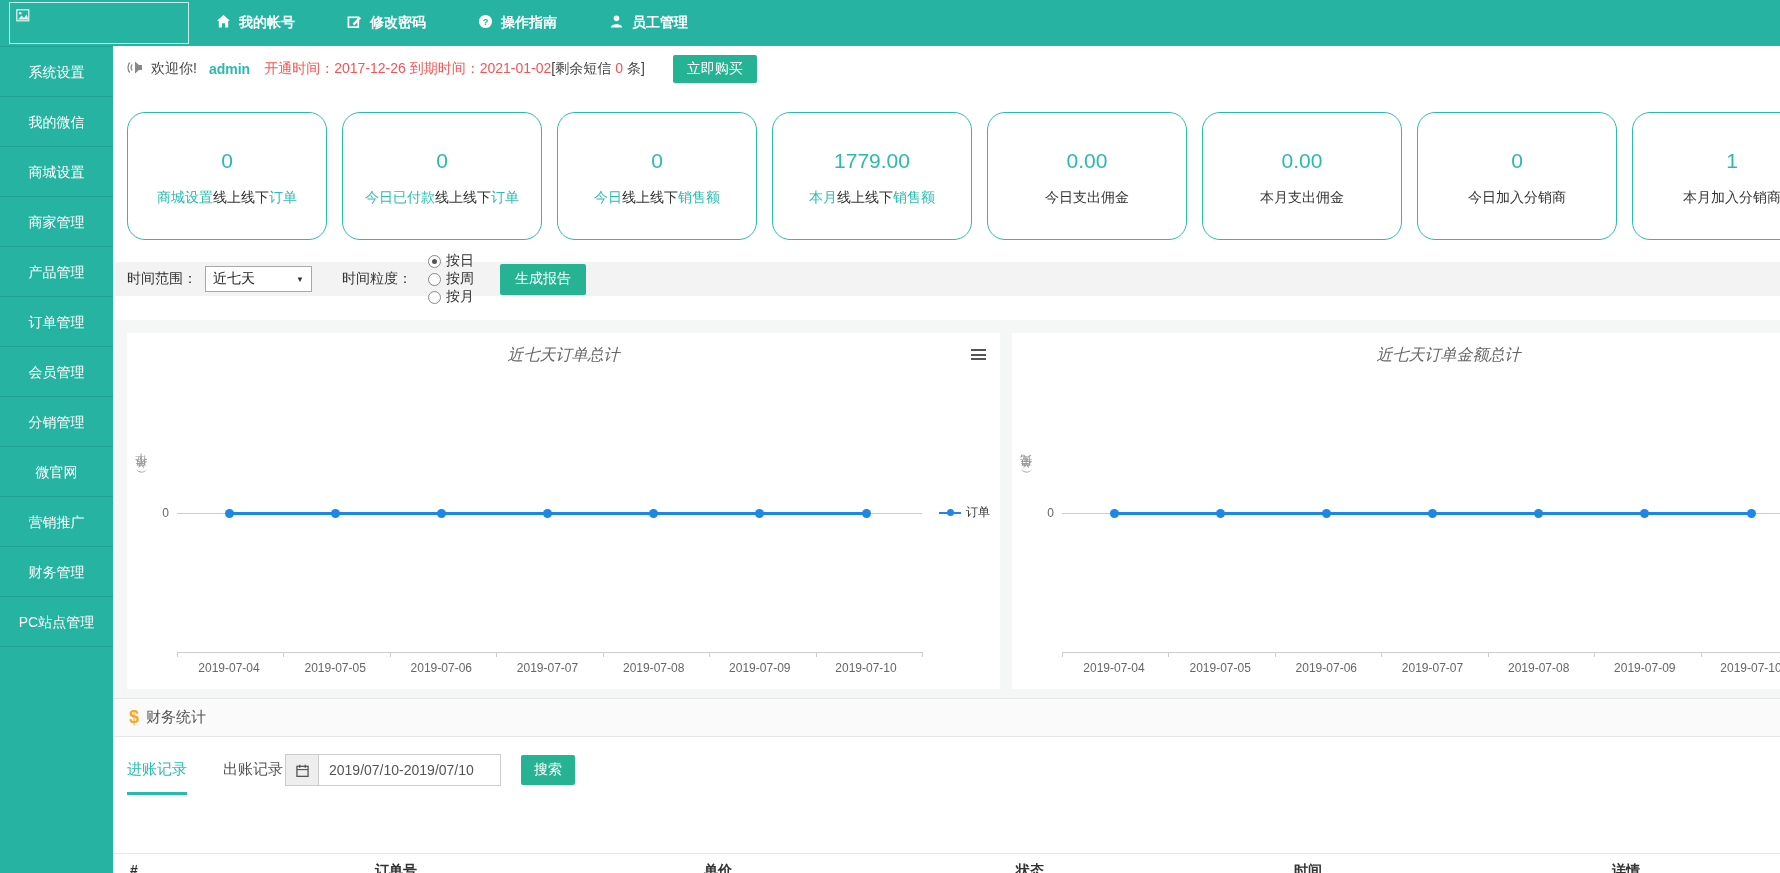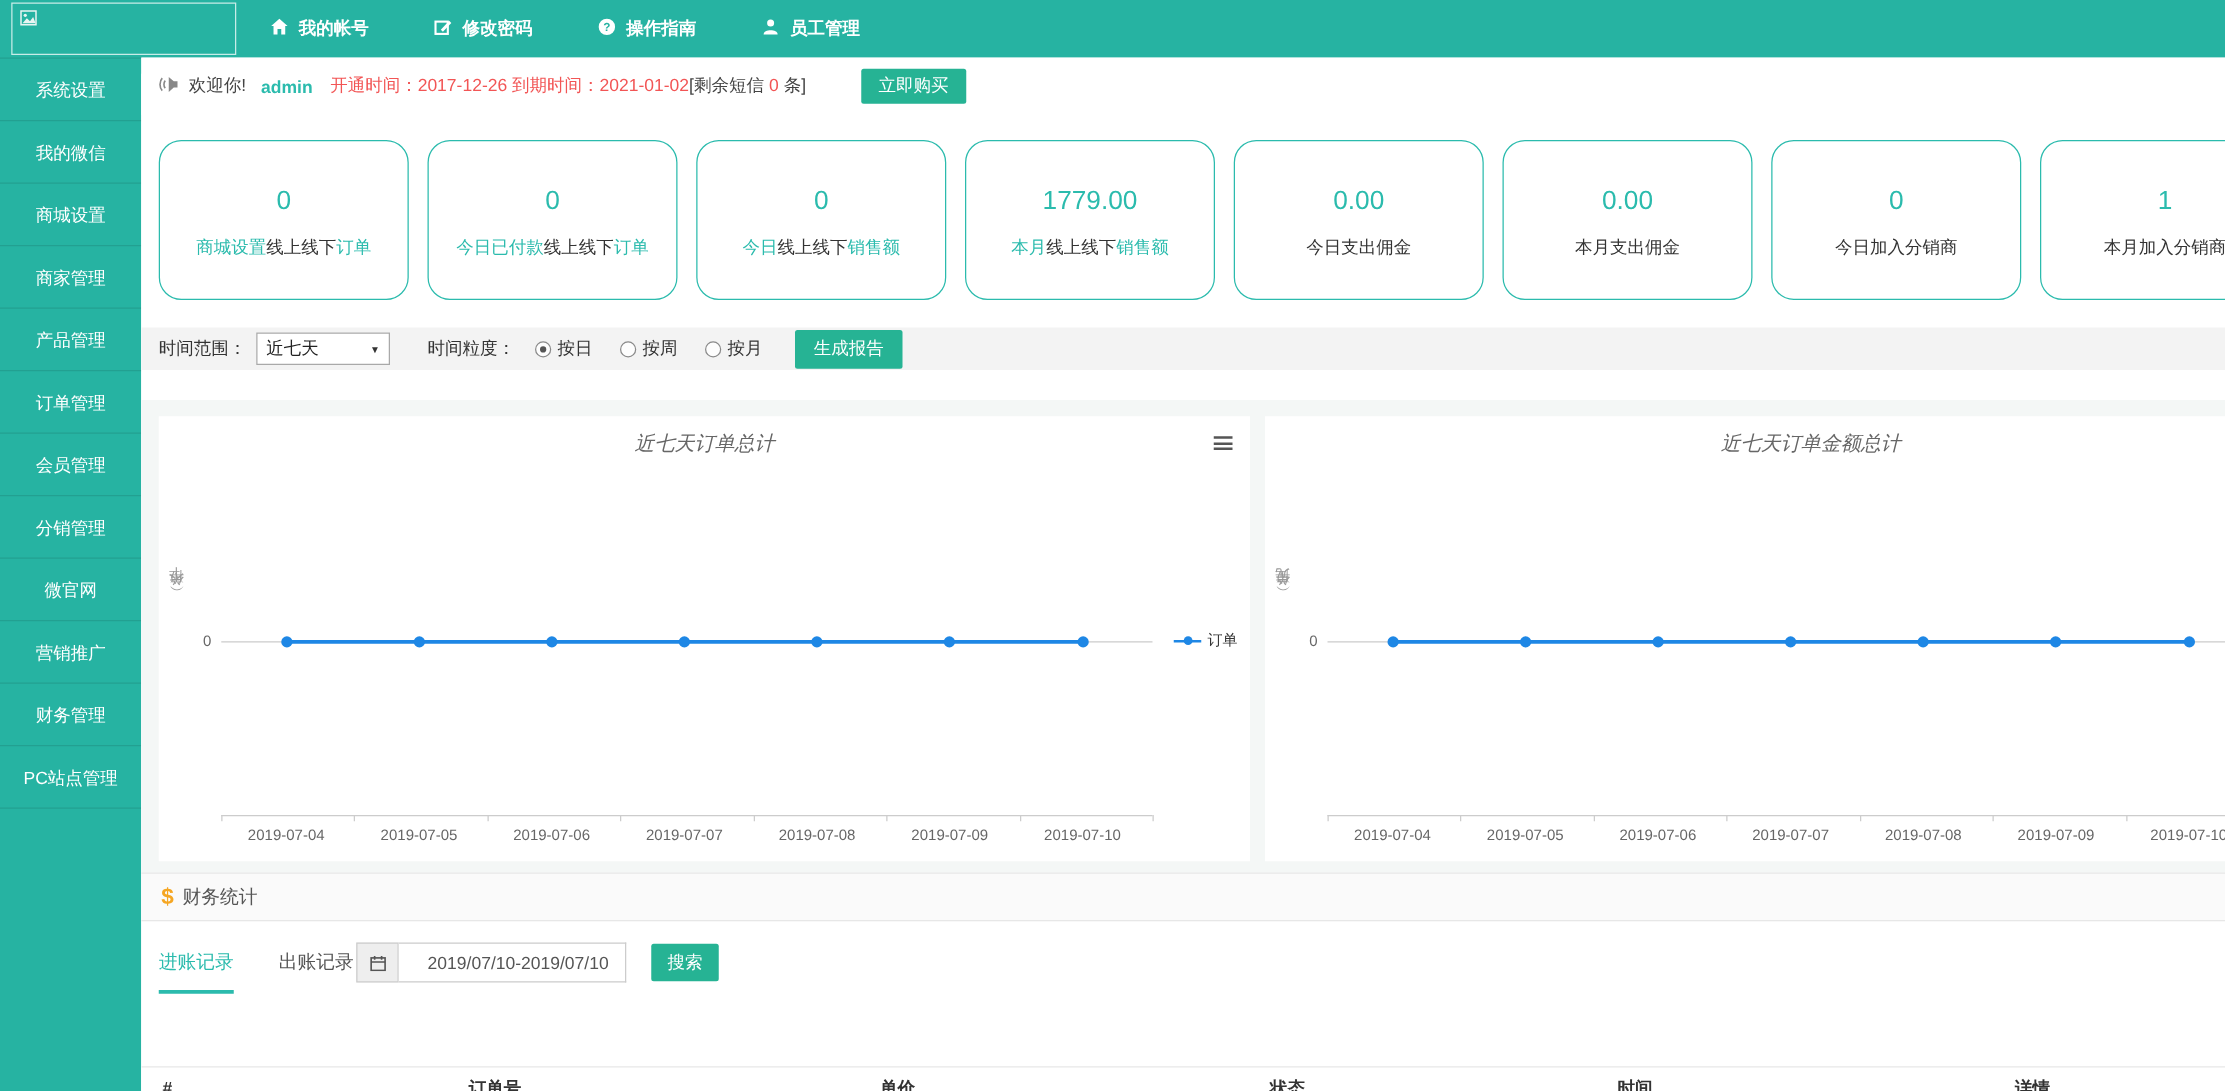--- a/index.html
+++ b/index.html
@@ -28,37 +28,37 @@
   
   .content{position:absolute;left:113px;top:46px;width:1667px;height:827px;background:#fff;overflow:hidden;}
 
   
   .welcome{position:absolute;left:0;top:0;width:100%;height:46px;display:flex;align-items:center;padding-left:13px;font-size:14px;color:#444;background:#fff;}
   .welcome .greet{margin-left:8px;}
   .welcome .user{margin-left:12px;color:var(--accent);font-weight:bold;}
   .welcome .validity{margin-left:14px;color:var(--red);}
   .welcome .sms{margin-left:0;color:#444;}
   .welcome .sms .cnt{color:var(--red);margin:0 4px;}
-  .buy-btn{margin-left:44px;height:28px;padding:0 14px;background:var(--button);color:#fff;border:none;font-size:14px;border-radius:2px;cursor:pointer;}
+  .buy-btn{margin-left:28px;height:28px;padding:0 14px;background:var(--button);color:#fff;border:none;font-size:14px;border-radius:2px;cursor:pointer;}
 
   
   .cards-row{position:absolute;left:14px;top:66px;display:flex;gap:15px;}
   .stat-card{width:200px;height:128px;border:1px solid var(--accent);border-radius:18px;background:#fff;text-align:center;flex:none;}
   .stat-card .val{margin-top:36px;font-size:21px;color:var(--accent);}
   .stat-card .lbl{margin-top:16px;font-size:14px;}
   .lbl .seg-accent{color:var(--accent);}
   .lbl .seg-dark{color:#333;}
 
   
   .filter-bar{position:absolute;left:0;top:216px;width:100%;height:34px;background:#f3f3f3;display:flex;align-items:center;padding-left:14px;font-size:14px;color:#333;}
   .select-box{margin-left:8px;width:107px;height:26px;background:#fff;border:1px solid #a9a9a9;display:flex;align-items:center;padding:0 7px;cursor:pointer;}
   .select-box .sel-val{flex:1;font-size:14px;color:#222;}
   .select-box .caret{font-size:8px;color:#333;}
   .gran-label{margin-left:30px;text-align:center;}
-  .radio-group{display:flex;align-items:center;gap:22px;margin-left:16px;}
+  .radio-group{display:flex;align-items:center;margin-left:16px;flex-direction:column;}
   .radio-opt{display:flex;align-items:center;gap:5px;cursor:pointer;}
   .radio{width:13px;height:13px;border-radius:50%;border:1px solid #8a8a8a;background:#fdfdfd;display:inline-block;position:relative;flex:none;}
   .radio.checked::after{content:"";position:absolute;left:3px;top:3px;right:3px;bottom:3px;border-radius:50%;background:#555;}
   .report-btn{margin-left:26px;height:31px;padding:0 15px;background:var(--button);color:#fff;border:none;font-size:14px;border-radius:2px;cursor:pointer;}
 
   
   .chart-band{position:absolute;left:0;top:274px;width:100%;height:382px;background:#f4f7f6;}
   .chart-panel{position:absolute;top:287px;width:873px;height:356px;background:#fff;}
   .chart-panel.p0{left:14px;}
   .chart-panel.p1{left:899px;}
@@ -80,21 +80,21 @@
 
   
   .fin-band{position:absolute;left:0;top:652px;width:100%;height:39px;background:#fafafa;border-top:1px solid #e7e7e7;border-bottom:1px solid #e7e7e7;display:flex;align-items:center;padding-left:16px;}
   .dollar{color:var(--orange);font-size:18px;font-weight:bold;}
   .fin-title{margin-left:7px;font-size:15px;color:#555;}
   .tabs{position:absolute;left:14px;top:714px;display:flex;gap:36px;}
   .tab{font-size:15px;color:#555;padding-bottom:13px;cursor:pointer;border-bottom:3px solid transparent;}
   .tab.active{color:var(--accent);border-bottom-color:var(--accent);}
   .date-group{position:absolute;left:172px;top:708px;height:32px;display:flex;}
   .cal-box{width:34px;height:32px;background:#eee;border:1px solid #ccc;display:flex;align-items:center;justify-content:center;}
-  .date-input{width:182px;height:32px;border:1px solid #ccc;border-left:none;padding-left:10px;font-size:14px;color:#555;outline:none;font-family:inherit;background:#fff;text-align:center;}
+  .date-input{width:182px;height:32px;border:1px solid #ccc;border-left:none;padding-left:10px;font-size:14px;color:#555;outline:none;font-family:inherit;background:#fff;}
   .search-btn{position:absolute;left:408px;top:709px;height:30px;padding:0 13px;background:var(--button);color:#fff;border:none;font-size:14px;border-radius:2px;cursor:pointer;}
   .time-row{position:absolute;left:14px;top:772px;font-size:14px;color:#333;}
   .time-row .red{color:var(--red);margin:0 4px;}
   .time-row .to{margin:0 4px;}
   .table-head{position:absolute;left:0;top:807px;width:100%;height:20px;border-top:1px solid #e8e8e8;background:#fff;}
   .th-cell{position:absolute;top:8px;font-size:14px;font-weight:bold;color:#333;white-space:nowrap;}
 </style>
 </head>
 <body>
 

